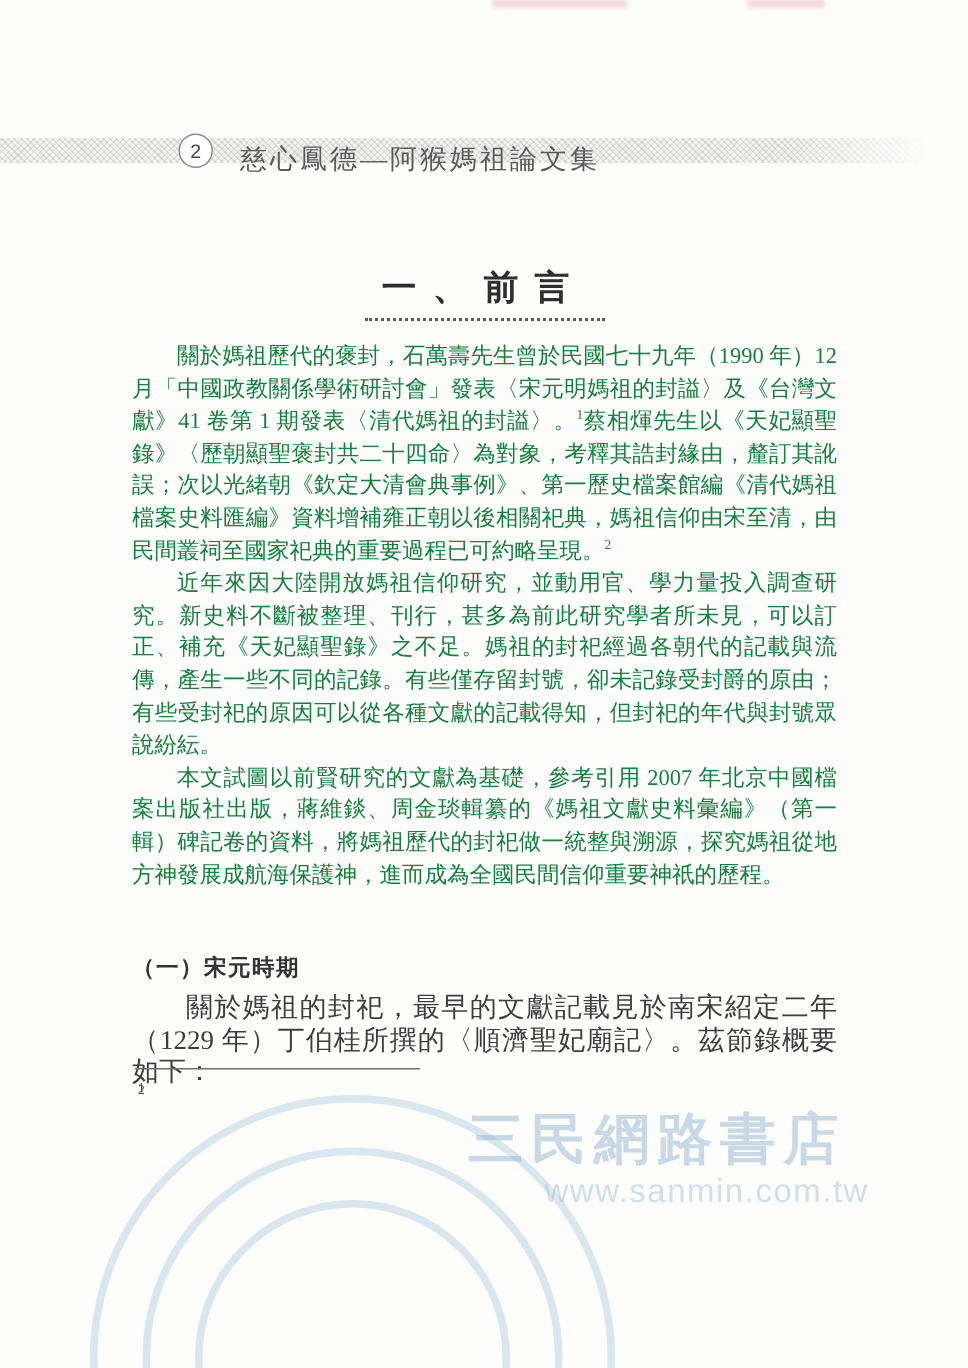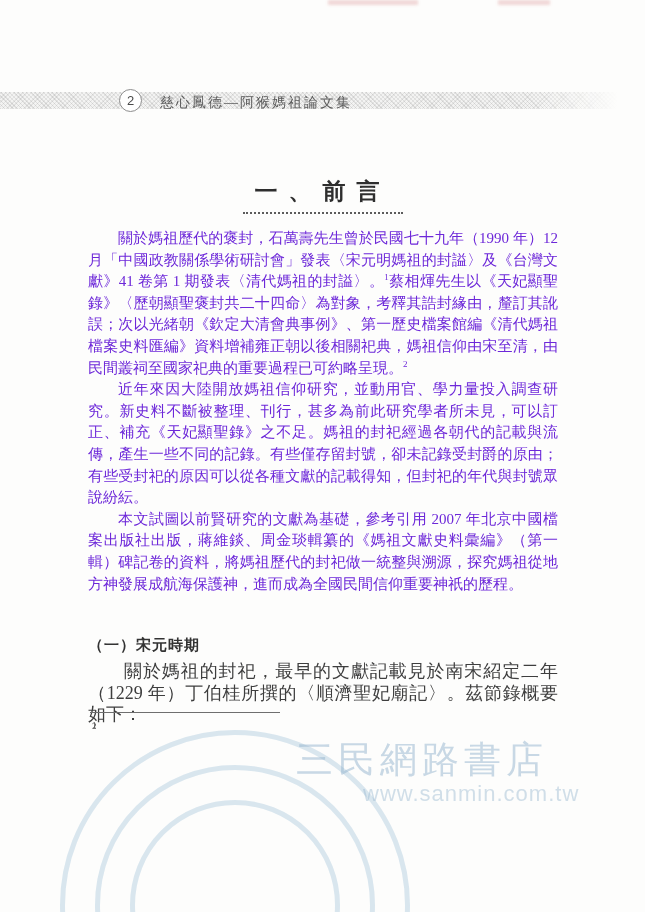--- a/index.html
+++ b/index.html
@@ -28,34 +28,34 @@
     -webkit-mask-image:linear-gradient(to right,#000 86%,transparent 100%);
             mask-image:linear-gradient(to right,#000 86%,transparent 100%);
   }
   .page-num-circle {
     position:absolute; top:89px; left:119px; width:23px; height:23px;
     border:1px solid #8d8d8d; border-radius:50%; background:#ffffff;
     font-family:"Liberation Sans",sans-serif; font-size:13px; line-height:21px;
     text-align:center; color:#4a4a4a; z-index:2;
   }
   .header-title {
-    position:absolute; top:94px; left:160px; font-size:14px; color:#5a5a5a;
+    position:absolute; top:94px; left:160px; font-size:18px; color:#5a5a5a;
     letter-spacing:2px; z-index:2; white-space:nowrap;
   }
 
   
   .sec-title { position:absolute; left:0; width:100%; text-align:center; font-weight:700; color:#2e2e2e; }
   .sec-title .inner { display:inline-block; border-bottom:2px dotted #5c5c5c; padding:0 12px 5px; }
   #sec1-title { top:176px; font-size:23px; letter-spacing:11px; }
   #sec2-title { top:583px; font-size:21px; letter-spacing:7px; }
 
   
   .body-text {
     position:absolute; left:88px; top:228px; width:470px;
-    font-size:15px; line-height:21.6px; text-align:justify; color:#6d28d9;
+    font-size:15px; line-height:21.6px; text-align:justify; color:#15803d;
   }
   .body-text p { text-indent:2em; }
   sup.fn-ref { font-size:9px; line-height:0; }
 
   .subsection-title {
     position:absolute; left:88px; top:636px;
     font-family:"Liberation Sans","DejaVu Sans",sans-serif;
     font-size:15px; font-weight:700; color:#333333; letter-spacing:1px;
   }
   .sec2-para {
@@ -71,22 +71,22 @@
   }
   .footnote { position:relative; padding-left:13px; margin-bottom:1px; }
   .footnote sup { position:absolute; left:2px; top:-1px; font-size:9px; }
 
   
   .wm-ring { position:absolute; border-radius:50%; border:5px solid rgba(168,197,219,.42); background:transparent; z-index:1; }
   .wm-ring.r1 { left:130px; top:800px; width:210px; height:210px; }
   .wm-ring.r2 { left:95px;  top:765px; width:280px; height:280px; }
   .wm-ring.r3 { left:60px;  top:730px; width:350px; height:350px; }
   .wm-name {
-    position:absolute; left:296px; top:735px; z-index:1;
-    font-size:37px; font-weight:400; letter-spacing:5px;
+    position:absolute; left:312px; top:735px; z-index:1;
+    font-size:37px; font-weight:700; letter-spacing:5px;
     color:rgba(148,180,205,.50); white-space:nowrap;
   }
   .wm-url {
     position:absolute; left:328px; top:781px; z-index:1;
     font-family:"Liberation Sans","DejaVu Sans",sans-serif;
     font-size:22px; letter-spacing:1px; color:rgba(158,189,212,.48); white-space:nowrap;margin-left:35px;
   }
 </style>
 </head>
 <body>

